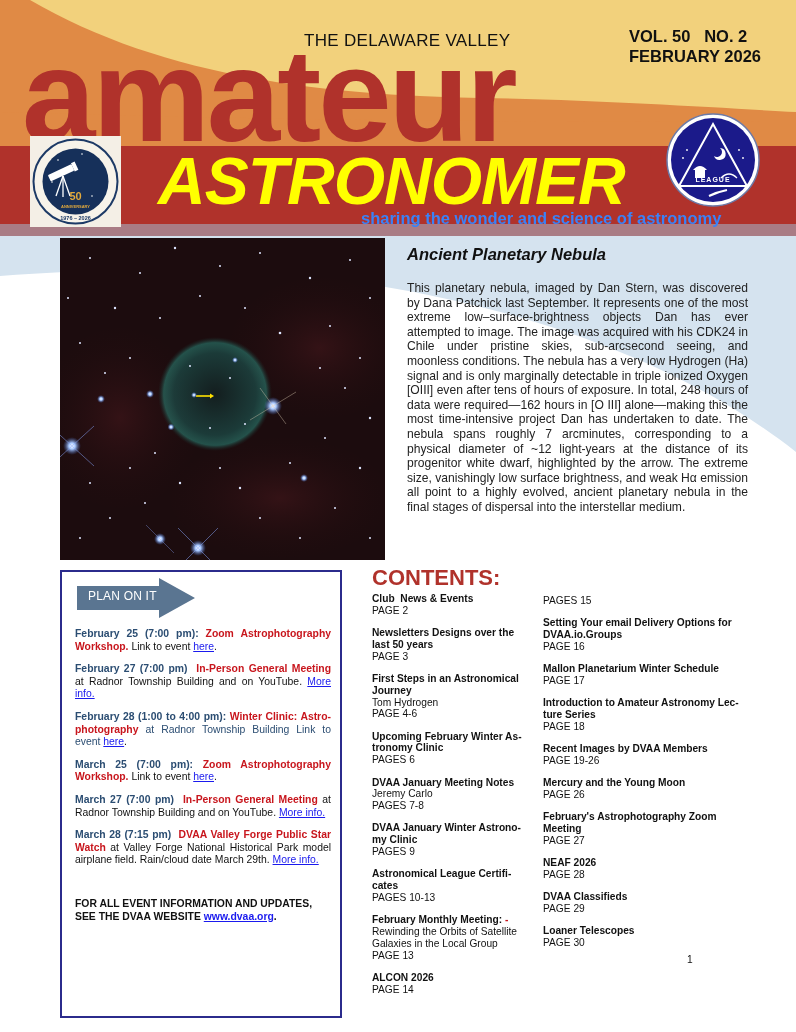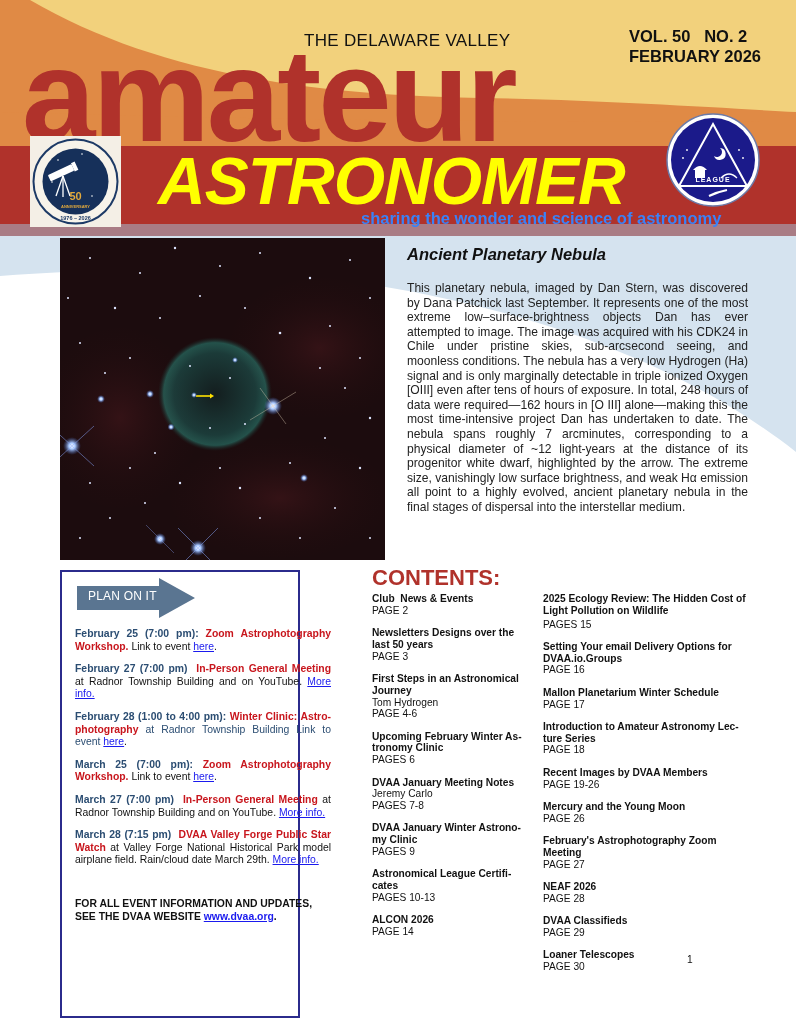--- a/index.html
+++ b/index.html
@@ -21,21 +21,21 @@
   .blue-bg { position: absolute; left: 0; top: 236px; width: 796px; height: 320px; }
 
   
   .photo { position: absolute; left: 60px; top: 238px; width: 325px; height: 322px; background: #1c0d0f; overflow: hidden; }
 
   
   .article-title { position: absolute; left: 407px; top: 245px; font-weight: bold; font-style: italic; font-size: 16.5px; color: #111; }
   .article-body { position: absolute; left: 407px; top: 281px; width: 341px; font-size: 12.1px; line-height: 14.6px; text-align: justify; color: #222; hyphens: manual; }
 
   
-  .plan-box { position: absolute; left: 60px; top: 570px; width: 240px; height: 448px; border: 2px solid #2b2b8c; background: #fff; }
+  .plan-box { position: absolute; left: 60px; top: 570px; width: 282px; height: 448px; border: 2px solid #2b2b8c; background: #fff; }
   .plan-arrow { position: absolute; left: 15px; top: 6px; width: 118px; height: 40px; }
   .plan-arrow-label { position: absolute; left: 26px; top: 17px; font-size: 12px; color: #ffffff; font-weight: normal; letter-spacing: 0.2px; }
   .events { position: absolute; left: 13px; top: 56px; width: 256px; font-size: 10.4px; line-height: 12.6px; text-align: justify; }
   .event { margin-bottom: 10px; }
   .ev-date { color: #2b4d72; font-weight: bold; }
   .ev-title { color: #c8161d; font-weight: bold; }
   .ev-text { color: #111; }
   .ev-link { color: #1a1aee; text-decoration: underline; }
   .plan-footer { position: absolute; left: 13px; top: 326px; width: 256px; font-size: 10.4px; line-height: 12.6px; font-weight: bold; color: #111; }
   .plan-footer .ev-link { font-weight: bold; }
@@ -278,28 +278,32 @@
   </div>
   <div class="toc-item">
     <span class="toc-title">DVAA January Winter Astrono­my Clinic</span>
     <span class="toc-page">PAGES 9</span>
   </div>
   <div class="toc-item">
     <span class="toc-title">Astronomical League Certifi­cates</span>
     <span class="toc-page">PAGES 10-13</span>
   </div>
   <div class="toc-item">
+    <span class="toc-title"><span>February Monthly Meeting: </span><span class="toc-dash">-</span></span>
+    <span class="toc-author">Rewinding the Orbits of Satellite Galaxies in the Local Group</span>
+    <span class="toc-page">PAGE 13</span>
+  </div>
+  <div class="toc-item">
     <span class="toc-title">ALCON 2026</span>
     <span class="toc-page">PAGE 14</span>
   </div>
 </div>
 
 <div class="toc-col c2">
   <div class="toc-item">
-    <span class="toc-title">2025 Ecology Review: The Hidden Cost of Light Pollution on Wildlife</span>
     <span class="toc-page" style="margin-top:2px;">PAGES 15</span>
   </div>
   <div class="toc-item">
     <span class="toc-title">Setting Your email Delivery Options for DVAA.io.Groups</span>
     <span class="toc-page">PAGE 16</span>
   </div>
   <div class="toc-item">
     <span class="toc-title">Mallon Planetarium Winter Schedule</span>
     <span class="toc-page">PAGE 17</span>
   </div>

